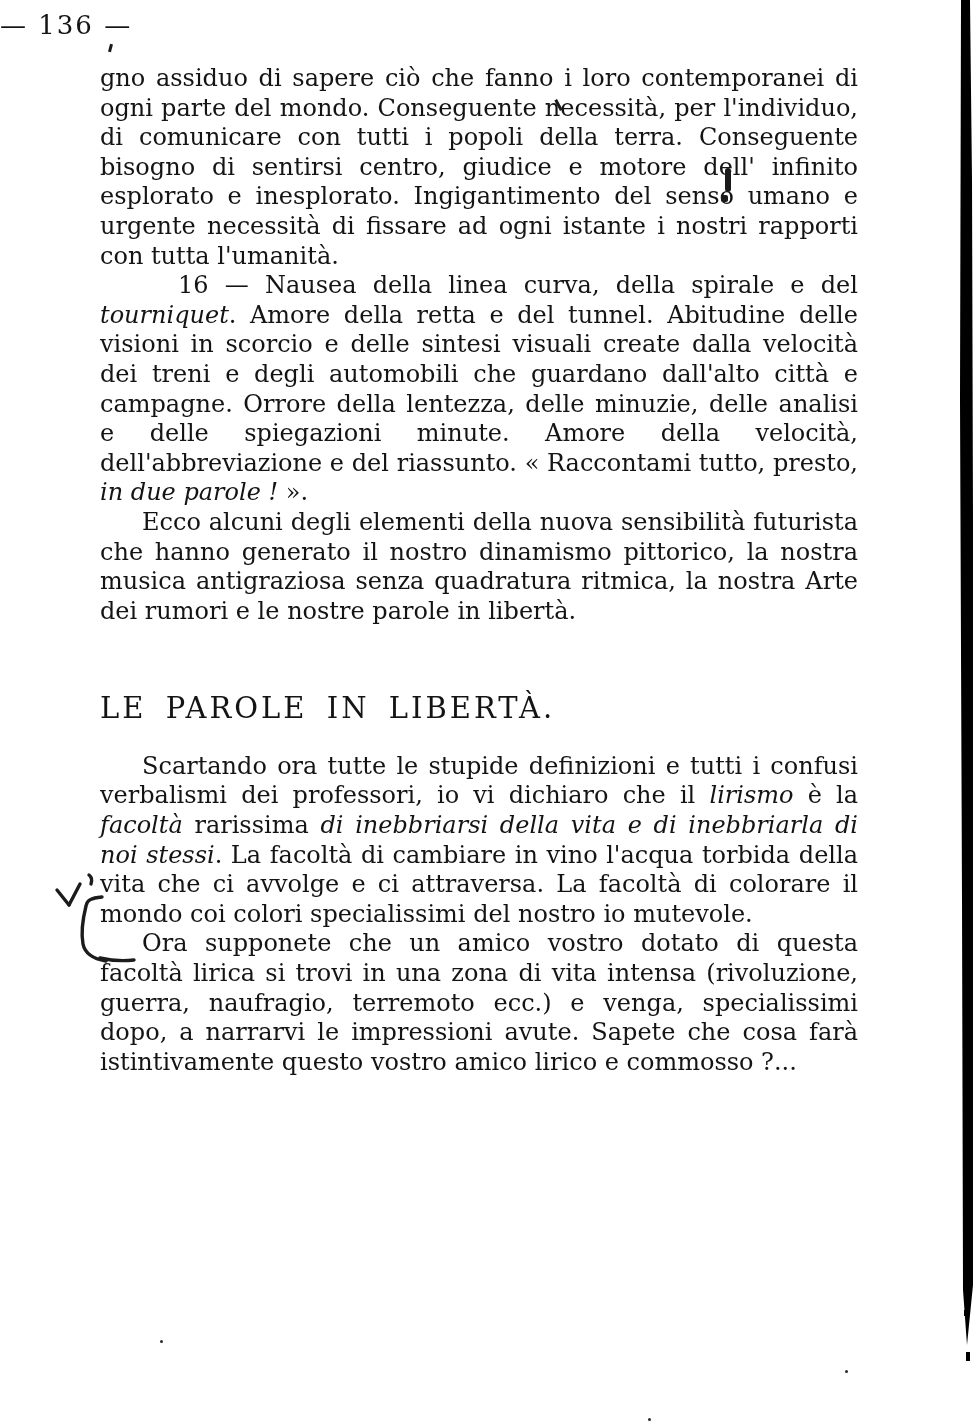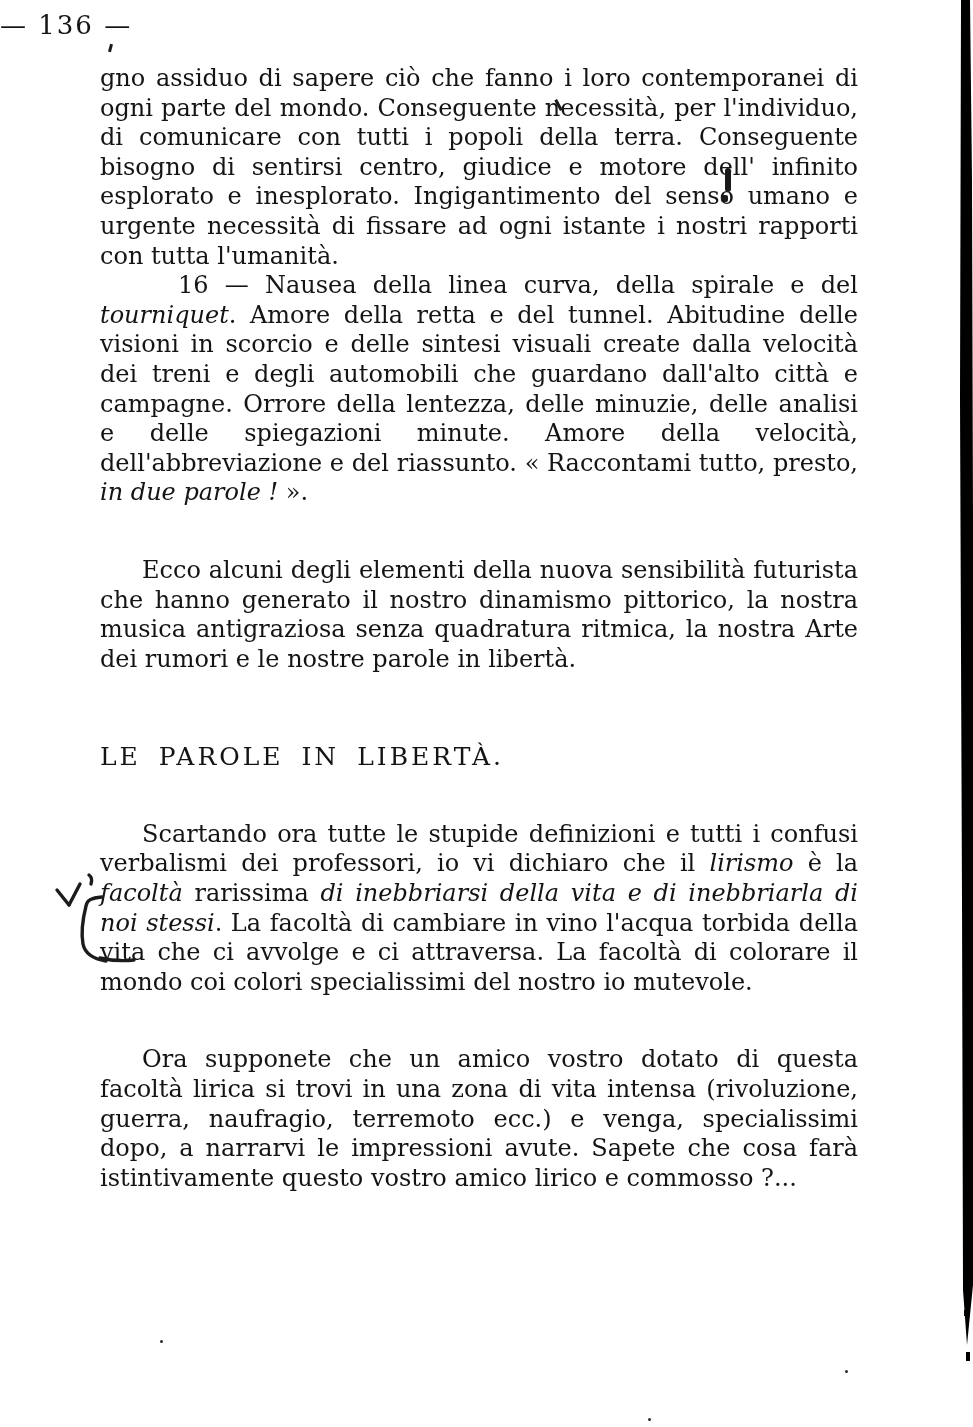--- a/index.html
+++ b/index.html
@@ -13,23 +13,23 @@
     position:absolute;top:10px;left:0;width:958px;
     text-align:left;font-size:26px;letter-spacing:2px;
   }
   .text-block{
     position:absolute;left:100px;top:64px;width:758px;
     font-size:24px;line-height:29.6px;text-align:justify;
     text-justify:inter-word;
   }
   .para{margin:0;}
   .indent-deep{text-indent:78px;}
-  .indent-normal{text-indent:42px;margin-top:48px;}
+  .indent-normal{text-indent:42px;}
   .section-heading{
-    margin:68px 0 28px 0;font-size:25px;font-weight:normal;
+    margin:68px 0 28px 0;font-size:29px;font-weight:normal;
     letter-spacing:3px;word-spacing:7px;text-align:left;text-indent:0;
   }
   .it{font-style:italic;}
   .overlay{position:absolute;pointer-events:none;}
   .artifact{position:absolute;background:#1a1a1a;}
   .dot{width:3px;height:3px;border-radius:50%;background:#2a2a2a;}
 </style>
 </head>
 <body style="color: rgb(20, 20, 20); background: rgb(255, 255, 255);">
 

